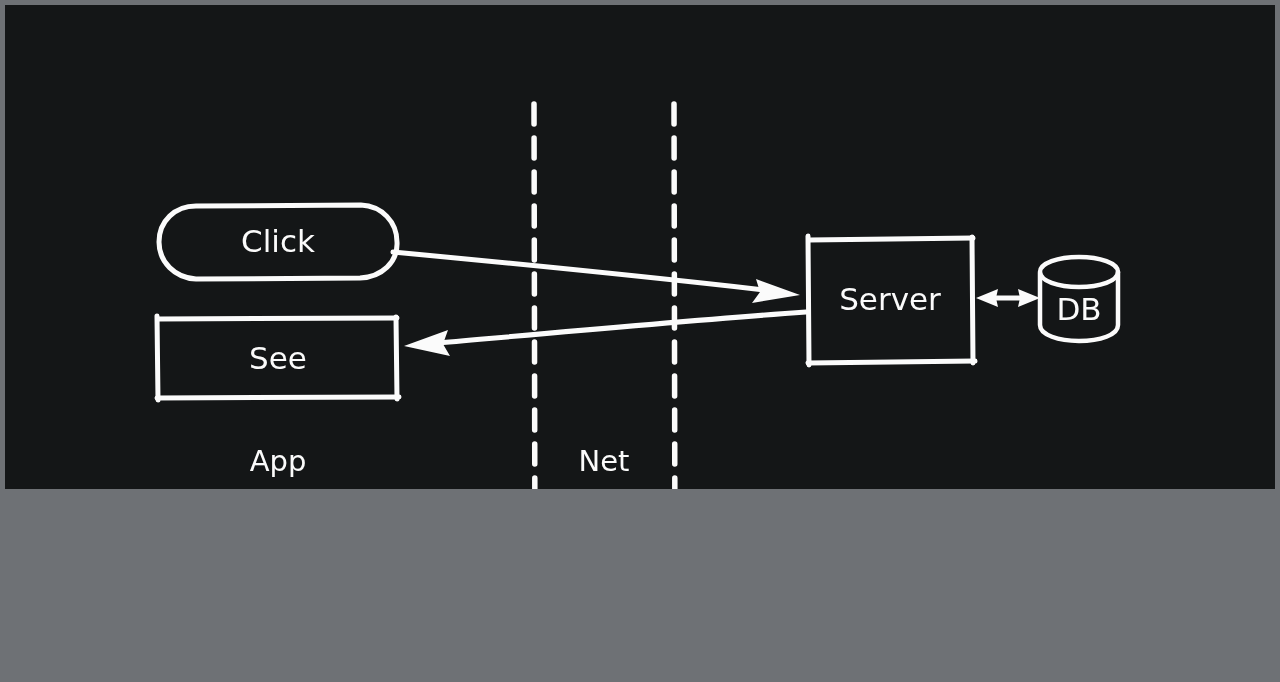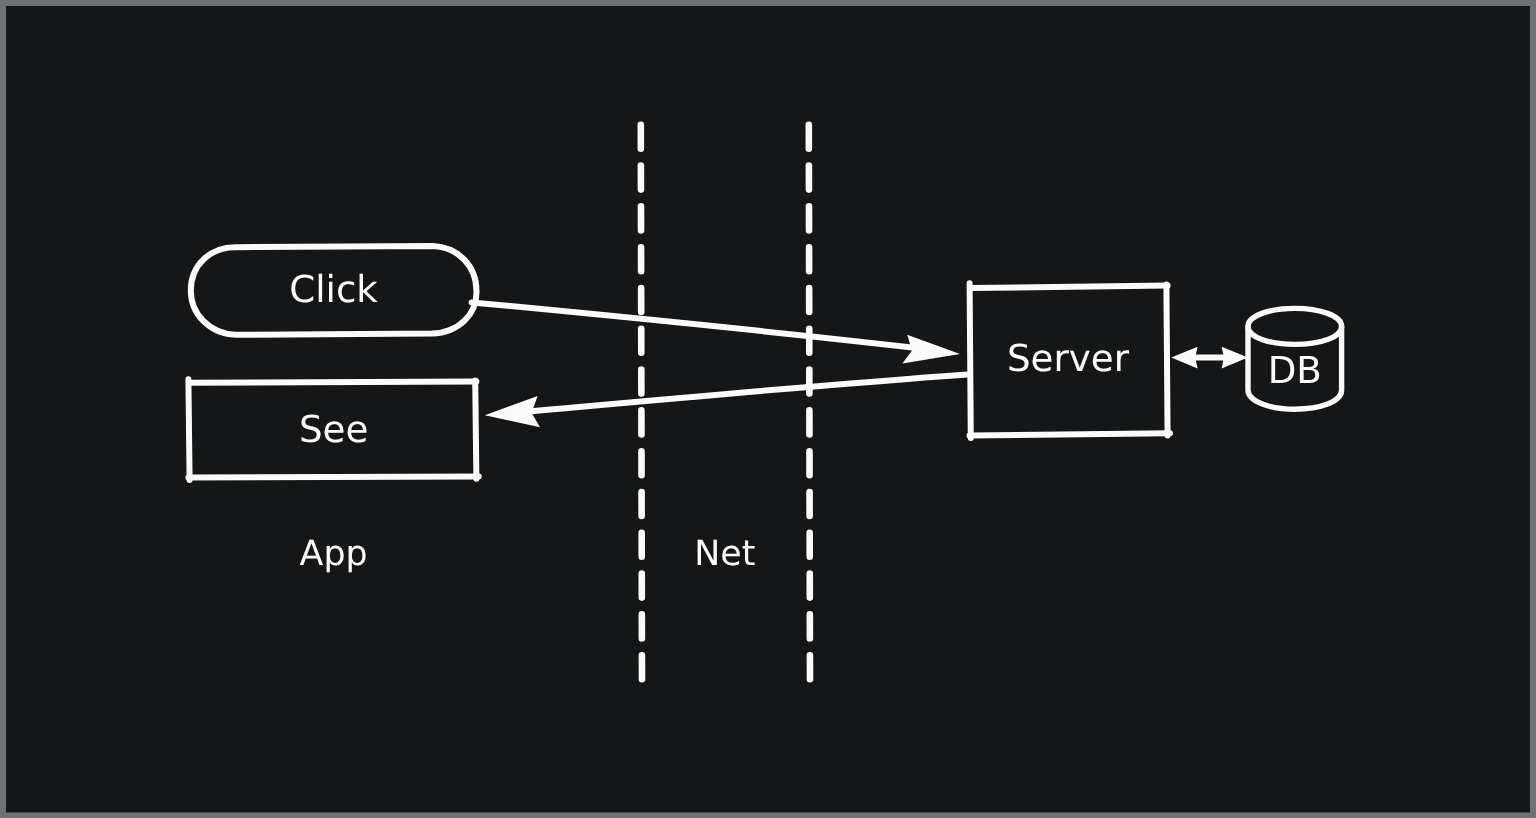--- a/index.html
+++ b/index.html
@@ -20,21 +20,21 @@
     width: 1280px;
     height: 682px;
     background: #6e7175;
     box-sizing: border-box;
   }
   #canvas-surface {
     position: absolute;
     left: 5px;
     top: 5px;
     width: 1270px;
-    height: 672px;
+    height: 484px;
     background: #141617;
     overflow: hidden;
   }
   #diagram-svg {
     position: absolute;
     left: -5px;
     top: -5px;
     width: 1280px;
     height: 682px;
     display: block;

